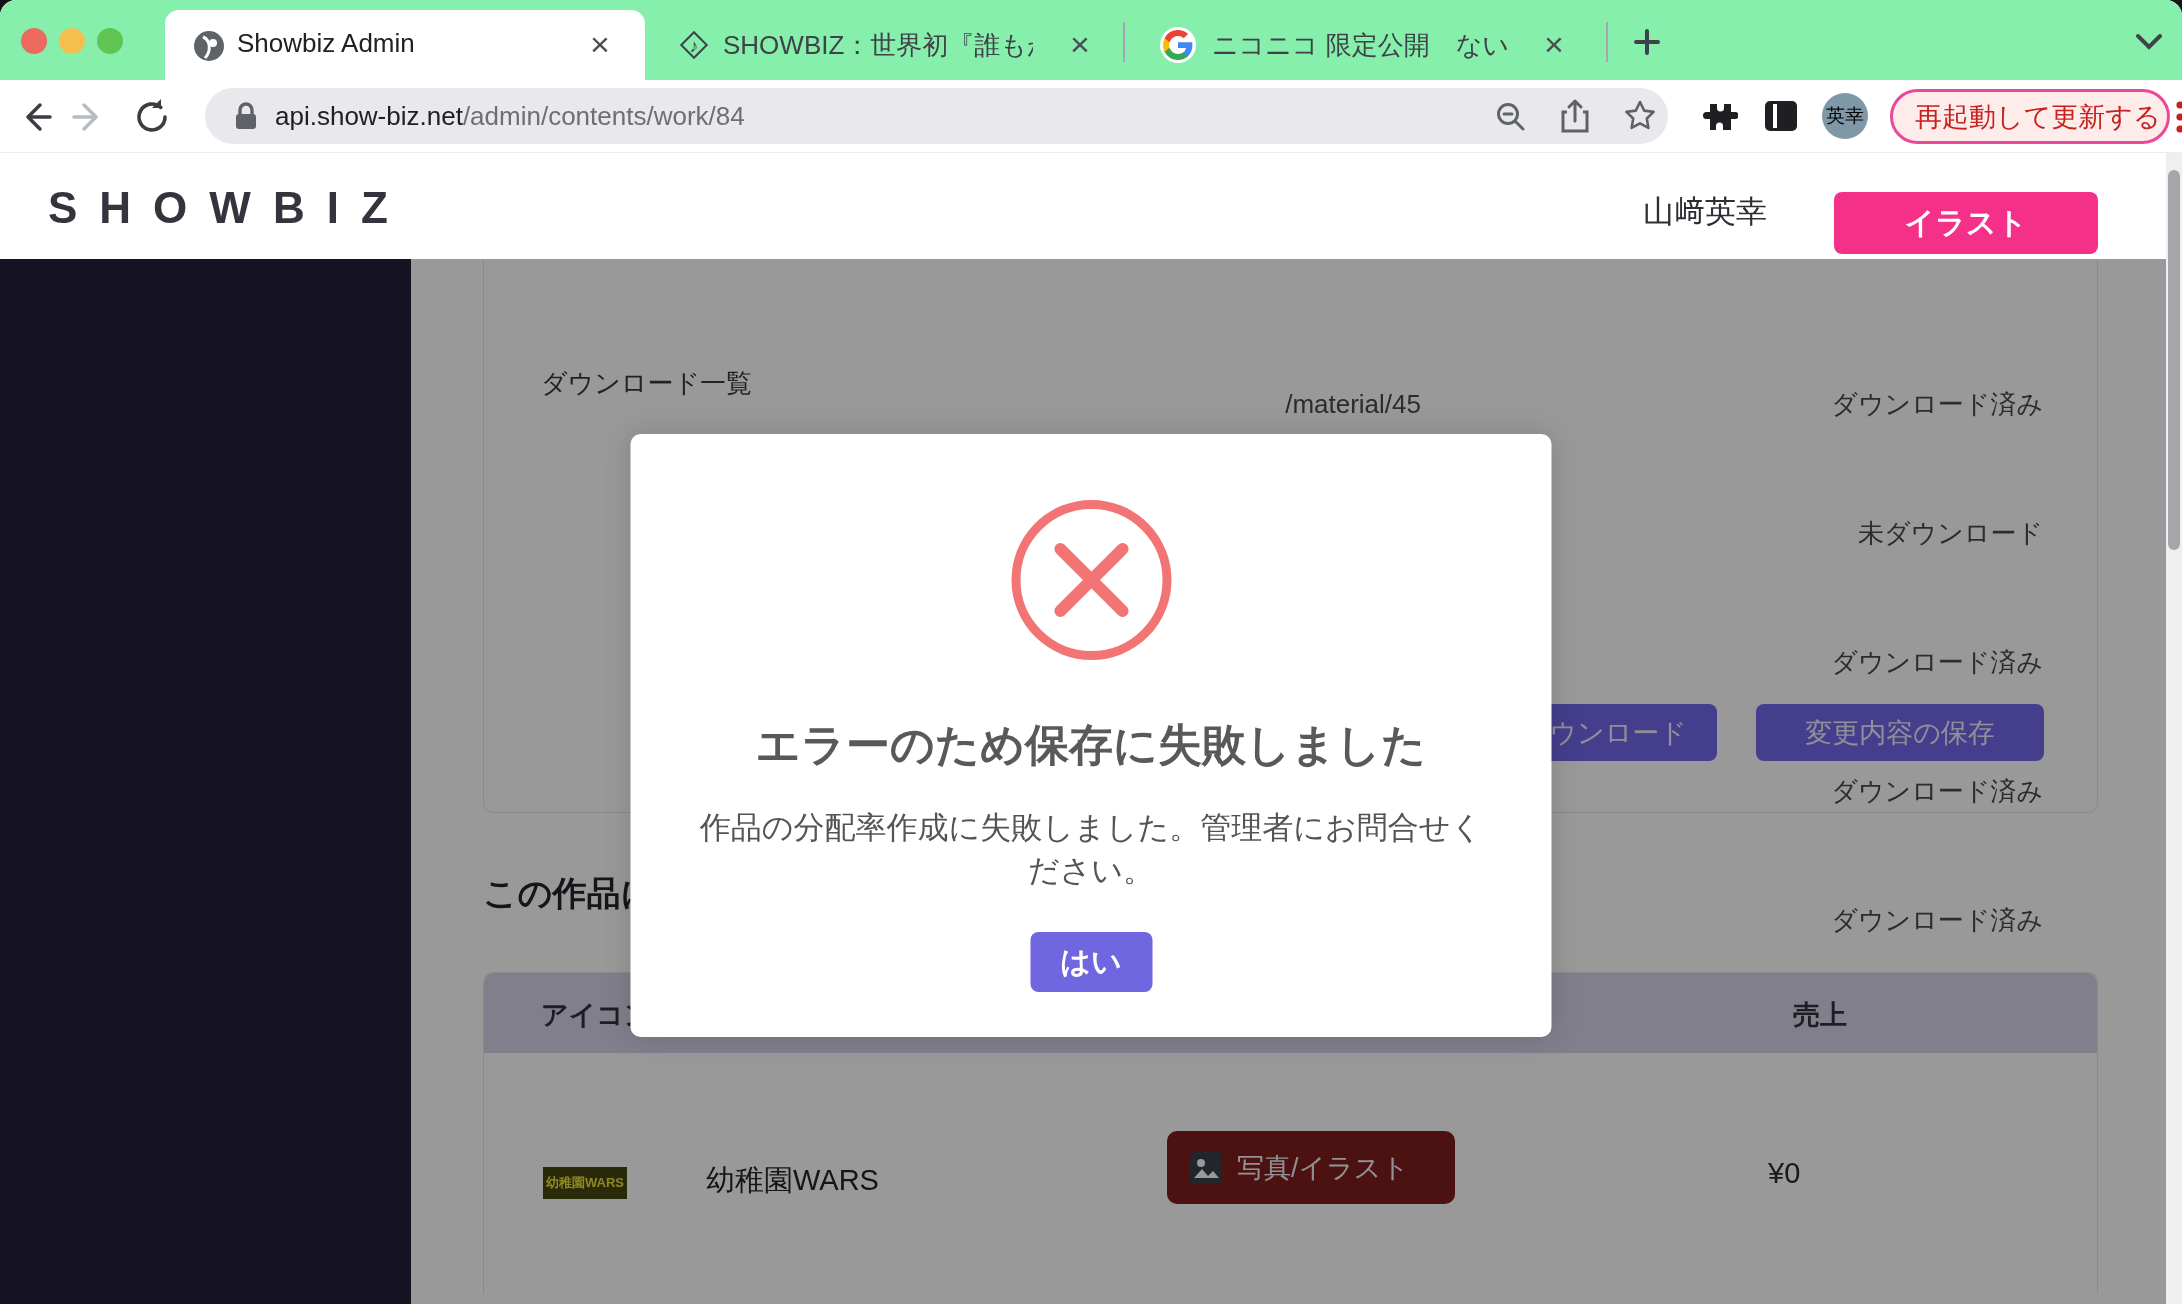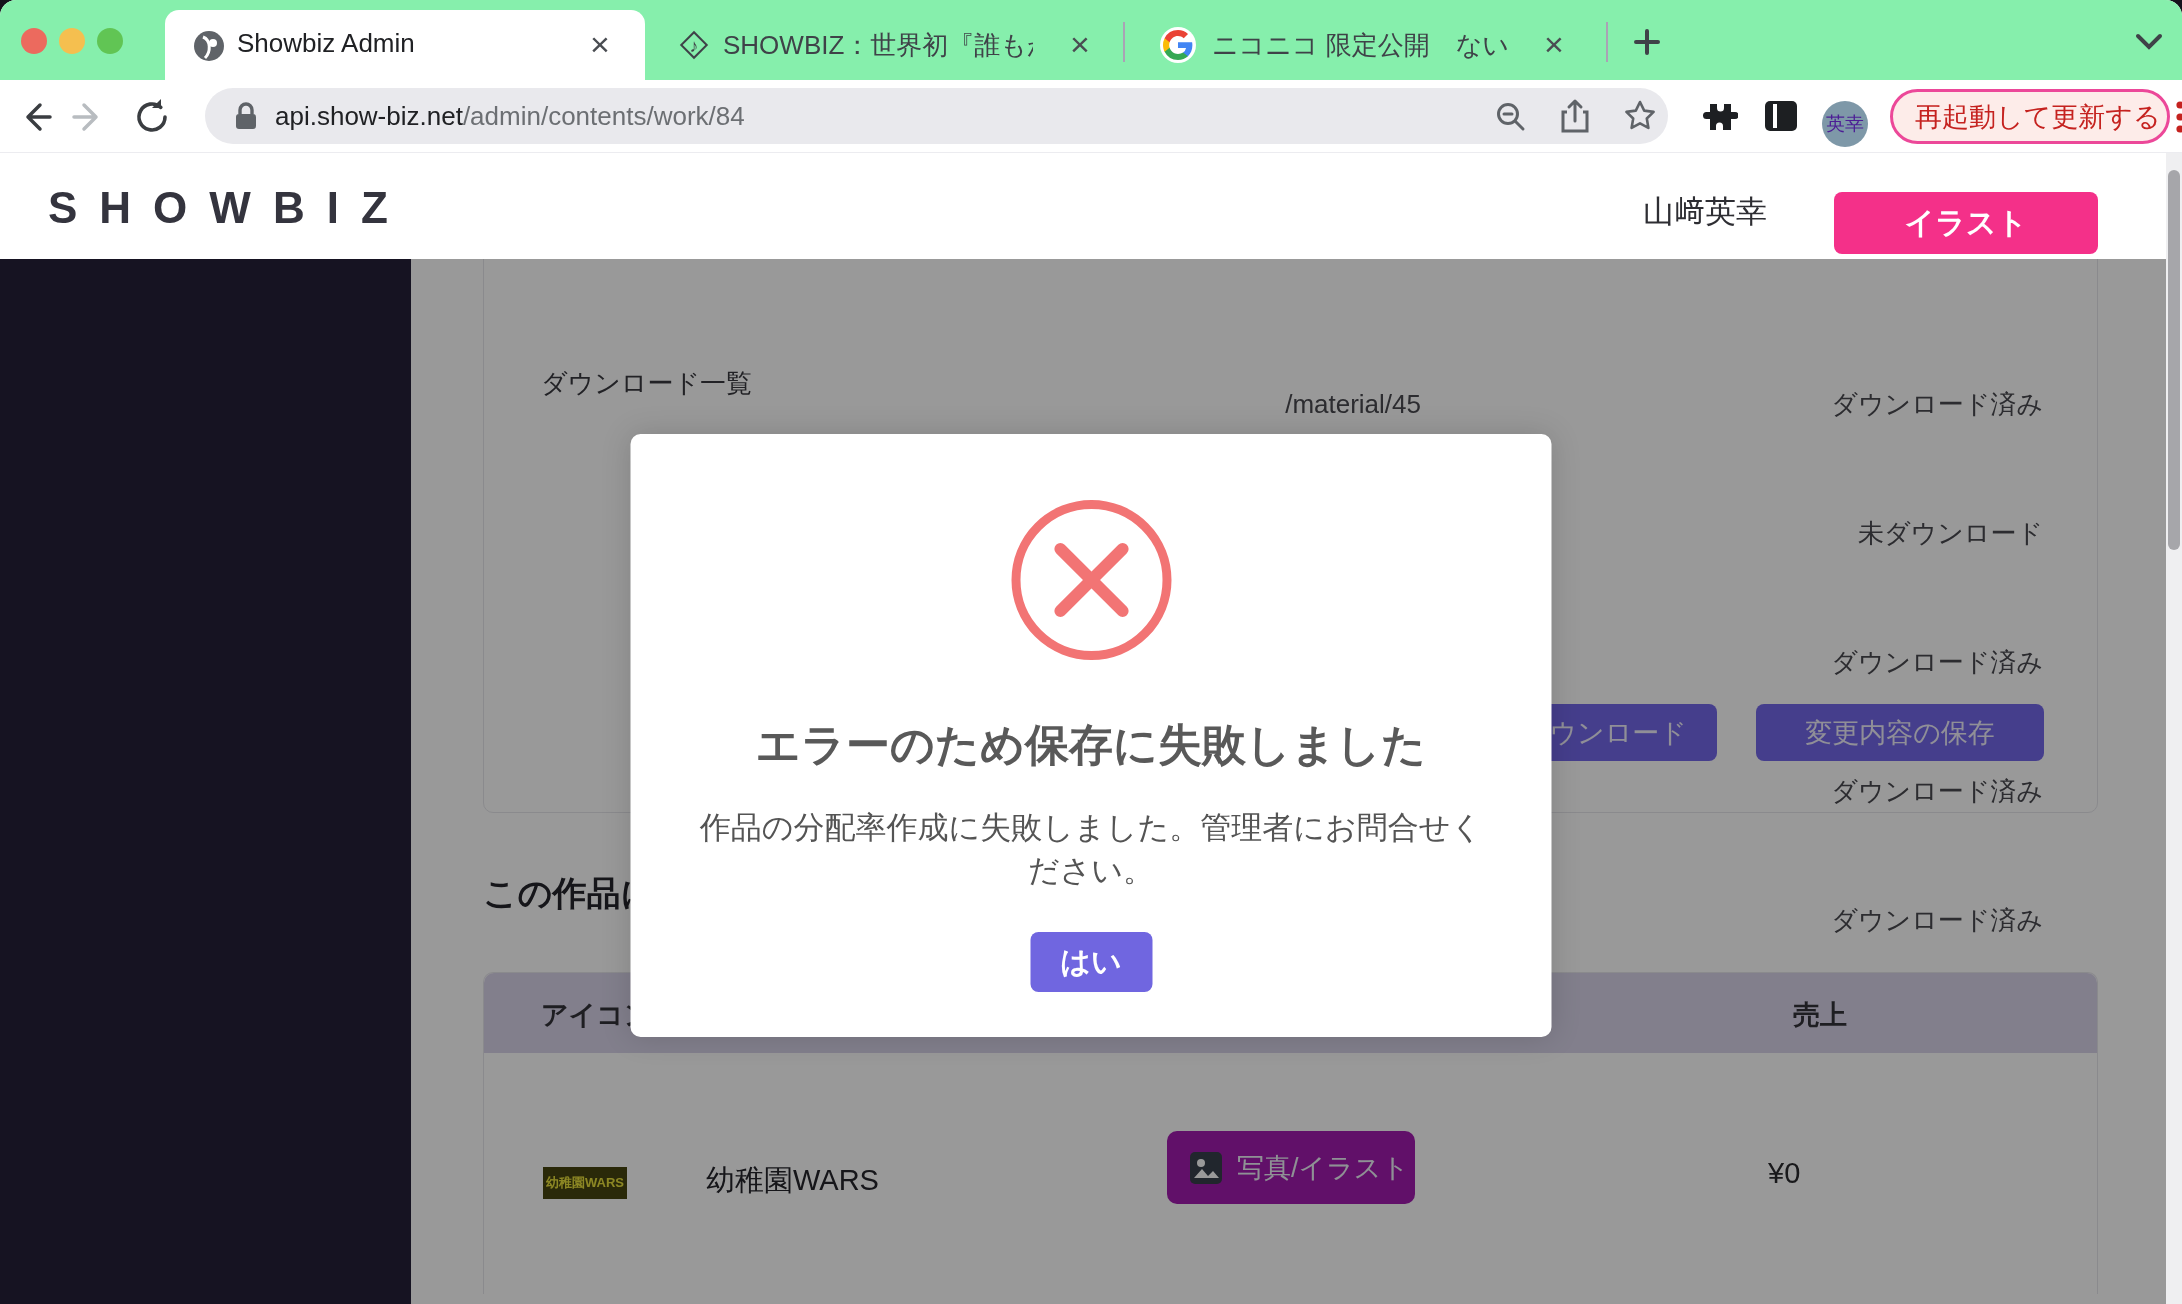--- a/index.html
+++ b/index.html
@@ -154,21 +154,21 @@
       <svg width="36" height="36" viewBox="0 0 36 36">
           <path d="M8 5h7v4a3.5 3.5 0 0 0 7 0V5h7v8h4a3.5 3.5 0 0 1 0 7h-4v11h-8v-4a3.5 3.5 0 0 0-7 0v4H8V20H4.5a3.5 3.5 0 0 1 0-7H8z" fill="#1d1f22"></path>
         </svg>
     </span>
     <span class="abs" style="left:1764px;top:20px;">
       <svg width="34" height="32" viewBox="0 0 34 32">
           <rect x="1" y="1" width="32" height="30" rx="5" fill="#1d1f22"></rect>
           <rect x="9" y="4" width="4" height="24" fill="#fff"></rect>
         </svg>
     </span>
-    <div class="abs" style="left:1822px;top:21px;width:46px;height:46px;border-radius:50%;background:#7e98a8;color:#4c1d95;font-size:19px;display:flex;align-items:center;justify-content:center;">英幸</div>
+    <div class="abs" style="left:1822px;top:13px;width:46px;height:46px;border-radius:50%;background:#7e98a8;color:#000000;font-size:19px;display:flex;align-items:center;justify-content:center;">英幸</div>
 
     <div class="abs" style="left:1890px;top:9px;width:280px;height:55px;border:3px solid #ec4899;background:#fdece9;border-radius:28px;display:flex;align-items:center;">
       <span style="margin-left:22px;font-size:27px;color:#c5221f;white-space:nowrap;">再起動して更新する</span>
       <span style="margin-left:14px;">
         <svg width="10" height="38" viewBox="0 0 10 38">
             <circle cx="5" cy="7" r="3.6" fill="#c5221f"></circle>
             <circle cx="5" cy="19" r="3.6" fill="#c5221f"></circle>
             <circle cx="5" cy="31" r="3.6" fill="#c5221f"></circle>
           </svg>
       </span>
@@ -216,21 +216,21 @@
     <div class="abs card" style="left:483px;top:713px;width:1615px;height:322px;border-radius:10px 10px 0 0;border-bottom:none;">
       <div id="works-table-header" class="abs" style="left:0;top:0;width:1613px;height:80px;">
         <span class="abs" style="left:57px;top:24px;">アイコン</span>
         <span class="abs" style="left:1309px;top:24px;">売上</span>
       </div>
       <div class="abs" style="left:0;top:80px;width:1613px;height:241px;">
         <div class="abs" style="left:59px;top:114px;width:84px;height:32px;background:#474510;display:flex;align-items:center;justify-content:center;">
           <span style="font-size:13px;font-weight:700;color:#e9e13c;white-space:nowrap;">幼稚園WARS</span>
         </div>
         <span class="abs" style="left:222px;top:108px;font-size:29px;color:#26262c;">幼稚園WARS</span>
-        <div class="abs" style="left:683px;top:78px;width:248px;height:73px;background:#a21caf;border-radius:10px;display:flex;align-items:center;">
+        <div class="abs" style="left:683px;top:78px;width:288px;height:73px;background:#7f1d1d;border-radius:10px;display:flex;align-items:center;">
           <span style="margin-left:22px;">
             <svg width="34" height="34" viewBox="0 0 34 34">
                 <rect x="1" y="1" width="32" height="32" rx="5" fill="#37404c"></rect>
                 <circle cx="12" cy="12" r="4" fill="#fff"></circle>
                 <path d="M5 27l8-9 6 7 5-5 6 7z" fill="#fff"></path>
               </svg>
           </span>
           <span style="margin-left:14px;font-size:27px;color:#eef2f8;">写真/イラスト</span>
         </div>
         <span class="abs" style="left:1284px;top:104px;font-size:29px;color:#2a2a2e;">¥0</span>

